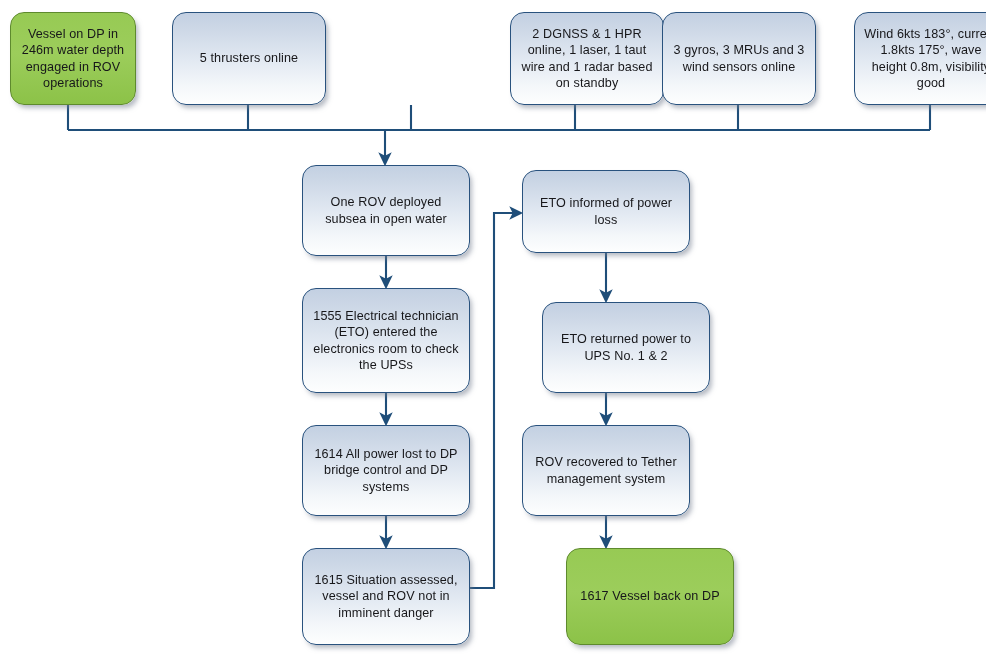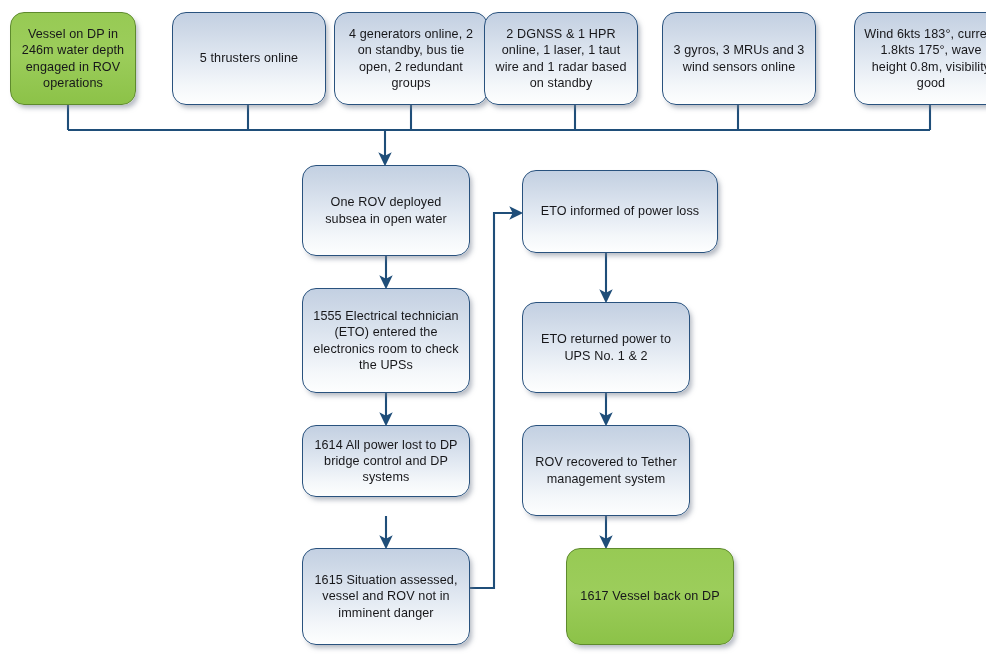--- a/index.html
+++ b/index.html
@@ -80,57 +80,54 @@
   </svg>
 
   <div class="node green" style="left:10px;top:12px;width:126px;height:93px;">
     <span class="txt">Vessel on DP in 246m water depth engaged in ROV operations</span>
   </div>
 
   <div class="node blue" style="left:172px;top:12px;width:154px;height:93px;">
     <span class="txt">5 thrusters online</span>
   </div>
 
-  <div class="node blue" style="left:334px;top:12px;width:154px;height:93px;">
-    <span class="txt">4 generators online, 2 on standby, bus tie open, 2 redundant groups</span>
-  </div>
 
-  <div class="node blue" style="left:484px;top:12px;width:154px;height:93px;">
+  <div class="node blue" style="left:510px;top:12px;width:154px;height:93px;">
     <span class="txt">2 DGNSS &amp; 1 HPR online, 1 laser, 1 taut wire and 1 radar based on standby</span>
   </div>
 
   <div class="node blue" style="left:662px;top:12px;width:154px;height:93px;text-align:center;">
     <span class="txt">3 gyros, 3 MRUs and 3 wind sensors online</span>
   </div>
 
   <div class="node blue" style="left:826px;top:12px;width:154px;height:93px;margin-left:28px;">
     <span class="txt">Wind 6kts 183°, current 1.8kts 175°, wave height 0.8m, visibility good</span>
   </div>
 
   <div class="node blue" style="left:302px;top:165px;width:168px;height:91px;align-items:center;">
     <span class="txt">One ROV deployed subsea in open water</span>
   </div>
 
   <div class="node blue" style="left:302px;top:288px;width:168px;height:105px;">
     <span class="txt">1555 Electrical technician (ETO) entered the electronics room to check the UPSs</span>
   </div>
 
-  <div class="node blue" style="left:302px;top:425px;width:168px;height:72px;">
+  <div class="node blue" style="left:302px;top:425px;width:168px;height:91px;">
     <span class="txt">1614 All power lost to DP bridge control and DP systems</span>
   </div>
 
   <div class="node blue" style="left:302px;top:548px;width:168px;height:97px;">
     <span class="txt">1615 Situation assessed, vessel and ROV not in imminent danger</span>
   </div>
 
-  <div class="node blue" style="left:522px;top:170px;width:196px;height:83px;">
+  <div class="node blue" style="left:522px;top:170px;width:168px;height:83px;">
     <span class="txt">ETO informed of power loss</span>
   </div>
 
-  <div class="node blue" style="left:522px;top:302px;width:168px;height:91px;">
+  <div class="node blue" style="left:542px;top:302px;width:168px;height:91px;">
     <span class="txt">ETO returned power to UPS No. 1 &amp; 2</span>
   </div>
 
   <div class="node blue" style="left:522px;top:425px;width:168px;height:91px;">
     <span class="txt">ROV recovered to Tether management system</span>
   </div>
 
   <div class="node green" style="left:522px;top:548px;width:168px;height:97px;margin-left:44px;">
     <span class="txt">1617 Vessel back on DP</span>
   </div>

